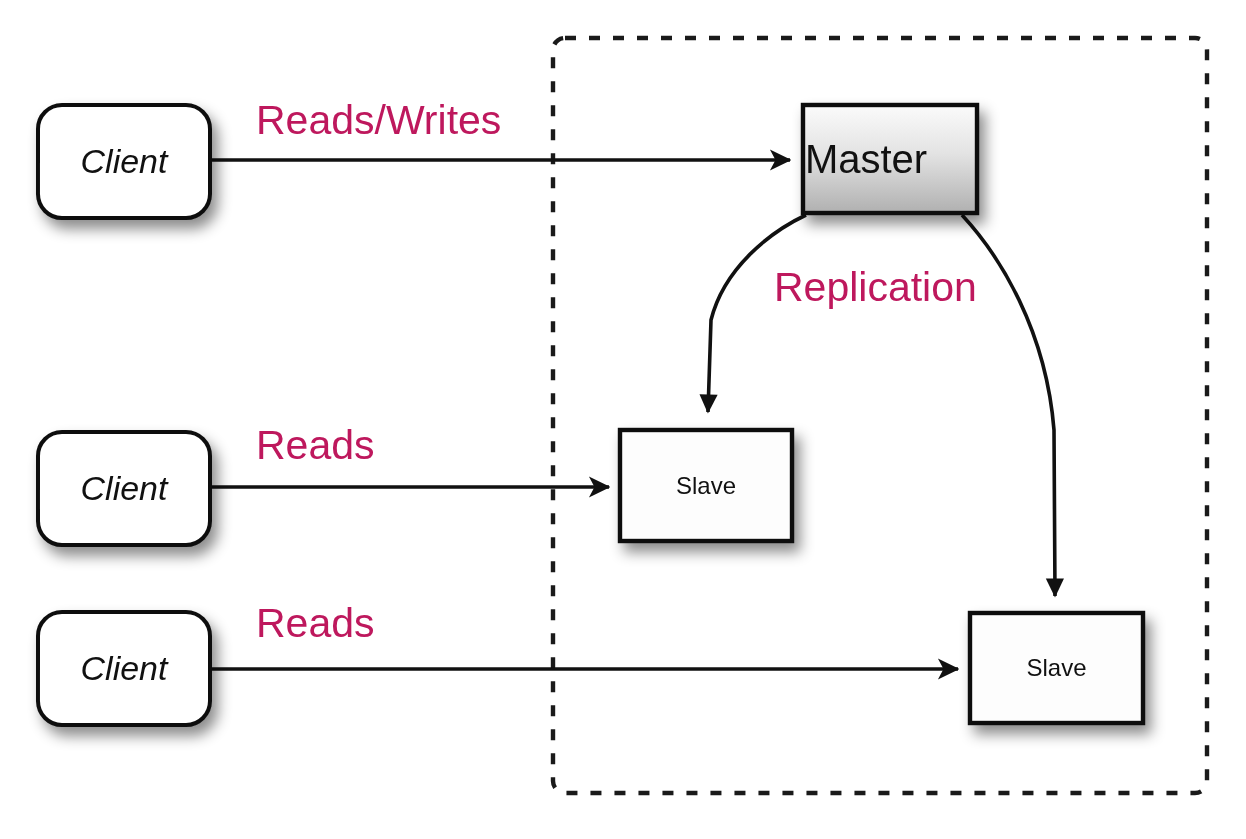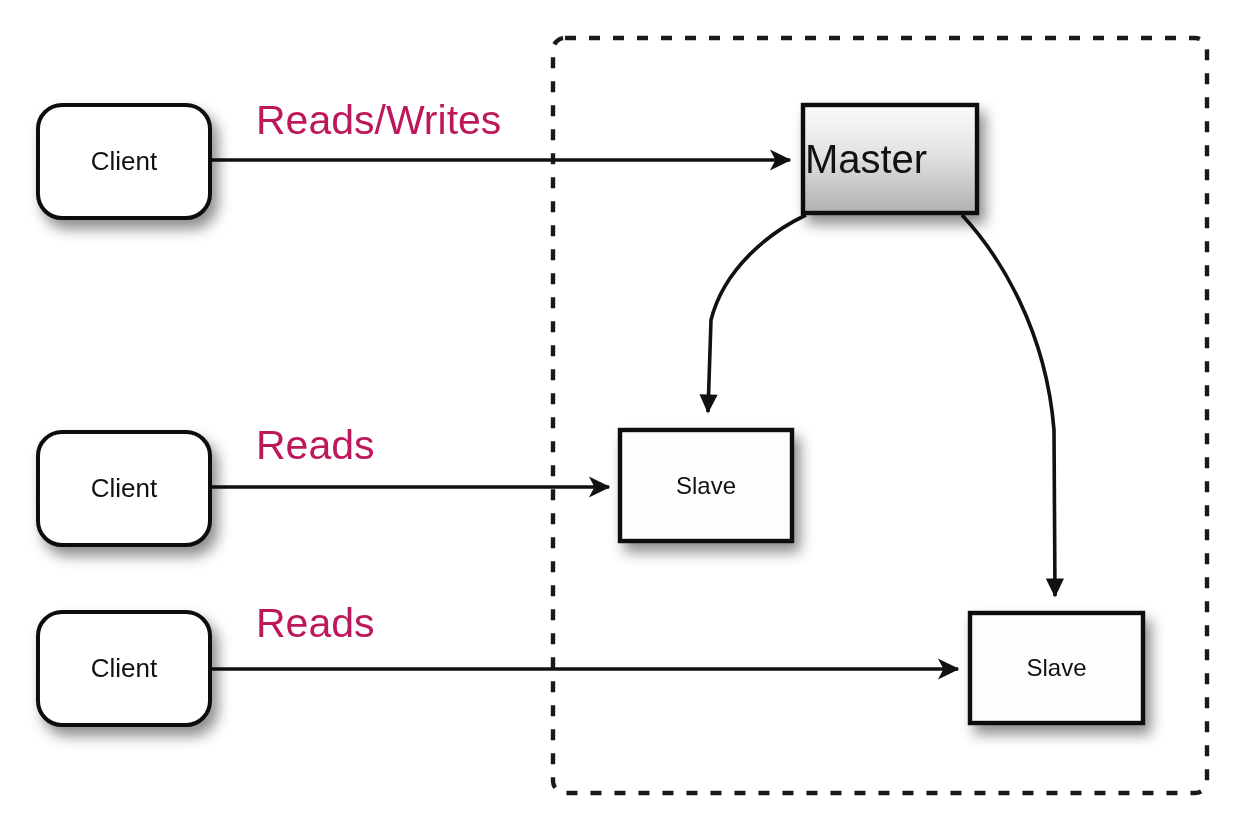--- a/index.html
+++ b/index.html
@@ -35,21 +35,21 @@
   }
   .edge-label {
     position: absolute;
     color: #be185d;
     font-family: "Liberation Sans", sans-serif;
     font-weight: 400;
     font-size: 41px;
     line-height: 41px;
     white-space: nowrap;
   }
-  .client-label { font-size: 26px; }
+  .client-label { font-size: 34px; font-style: italic; }
   .master-label { font-size: 40px; }
   .slave-label  { font-size: 24px; }
 </style>
 </head>
 <body>
 
 <div id="canvas">
 
   <svg id="vector" viewBox="0 0 1246 839" xmlns="http://www.w3.org/2000/svg">
     <defs>
@@ -108,14 +108,15 @@
   <div class="node-label slave-label" style="left:620px; top:430px; width:172px; height:111px;">Slave</div>
 
   <div class="node-label slave-label" style="left:970px; top:613px; width:173px; height:110px;">Slave</div>
 
   <div class="edge-label" style="left:256px; top:100px;">Reads/Writes</div>
 
   <div class="edge-label" style="left:256px; top:425px;">Reads</div>
 
   <div class="edge-label" style="left:256px; top:603px;">Reads</div>
 
+  <div class="edge-label" style="left:774px; top:267px;">Replication</div>
 
 </div>
 
 </body></html>

